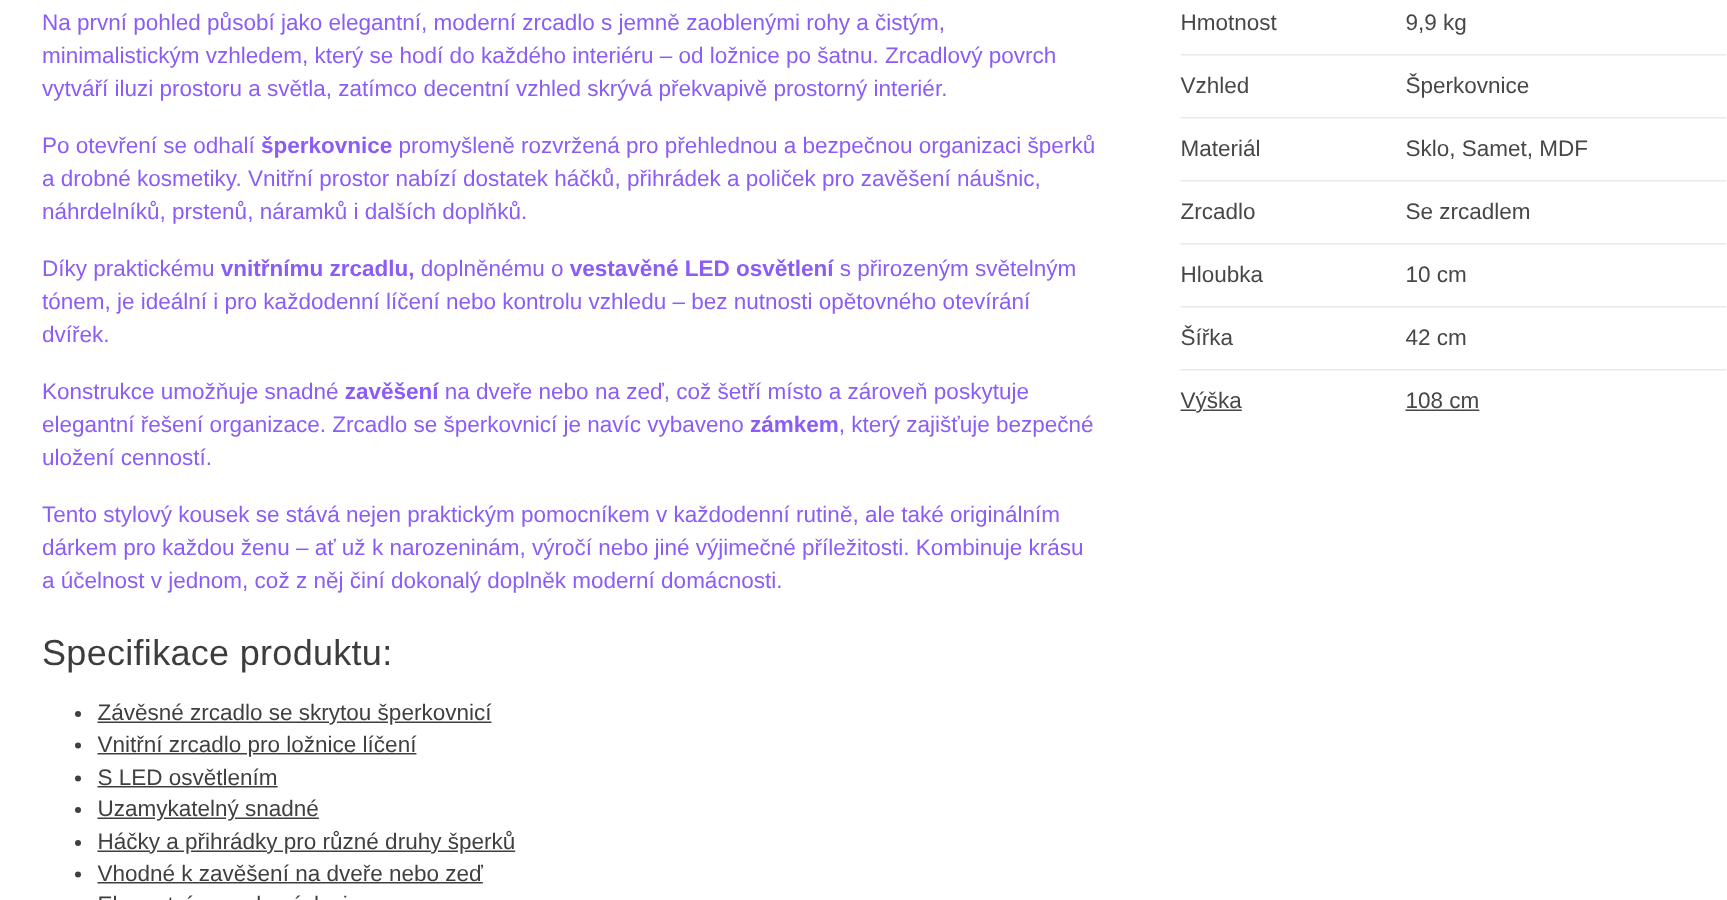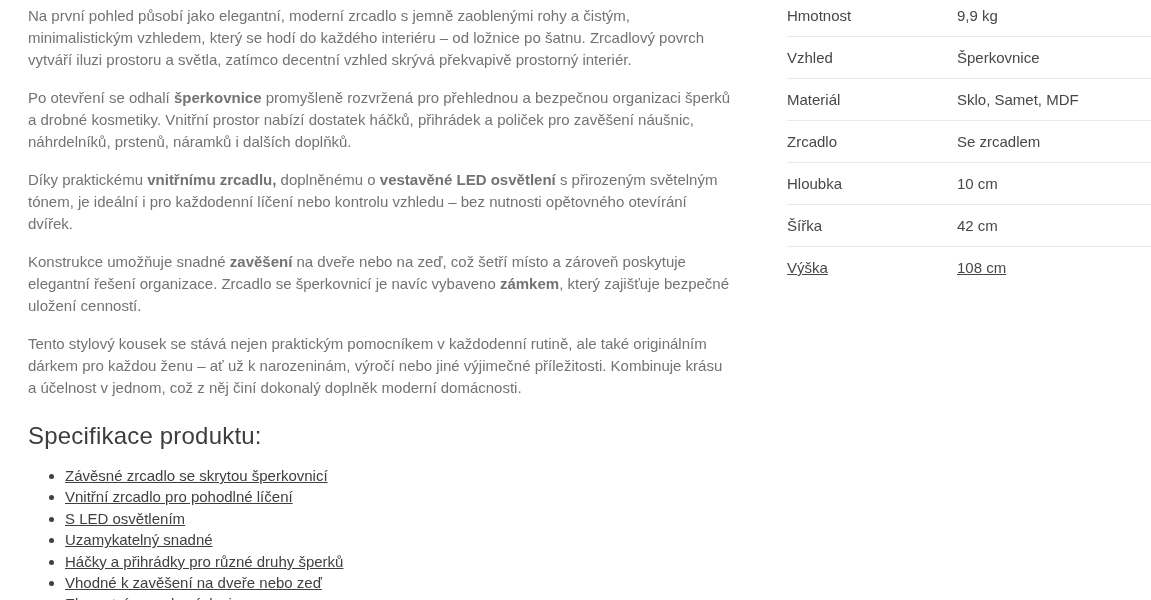--- a/index.html
+++ b/index.html
@@ -18,21 +18,21 @@
   .desc {
     position: absolute;
     left: 28px;
     top: 5px;
     width: 706px;
   }
   .desc p {
     margin: 0 0 16px 0;
     font-size: 15px;
     line-height: 22px;
-    color: #737373;
+    color: #8b5cf6;
   }
   .desc p b { font-weight: 700; }
 
   .desc h2 {
     margin: 22px 0 14px 0;
     font-size: 24px;
     line-height: 30px;
     font-weight: 400;
     color: #3d3d3d;
     letter-spacing: 0.2px;
@@ -65,37 +65,37 @@
     font-size: 15px;
     line-height: 17px;
     color: #474747;
   }
   .spec-row:first-child { padding-top: 7px; }
   .spec-row:last-child { border-bottom: none; text-decoration: underline; }
   .spec-label {
     flex: 0 0 150px;
     width: 150px;
   }
-  .spec-value { flex: 1; margin-left: 20px; }
+  .spec-value { flex: 1; }
 </style>
 </head>
 <body>
 
 <div class="desc">
   <p><span>Na první pohled působí jako elegantní, moderní zrcadlo s jemně zaoblenými rohy a čistým, minimalistickým vzhledem, který se hodí do každého interiéru – od ložnice po šatnu. Zrcadlový povrch vytváří iluzi prostoru a světla, zatímco decentní vzhled skrývá překvapivě prostorný interiér.</span></p>
   <p><span>Po otevření se odhalí </span><b>šperkovnice</b><span> promyšleně rozvržená pro přehlednou a bezpečnou organizaci šperků a drobné kosmetiky. Vnitřní prostor nabízí dostatek háčků, přihrádek a poliček pro zavěšení náušnic, náhrdelníků, prstenů, náramků i dalších doplňků.</span></p>
   <p><span>Díky praktickému </span><b>vnitřnímu zrcadlu,</b><span> doplněnému o </span><b>vestavěné LED osvětlení</b><span> s přirozeným světelným tónem, je ideální i pro každodenní líčení nebo kontrolu vzhledu – bez nutnosti opětovného otevírání dvířek.</span></p>
   <p><span>Konstrukce umožňuje snadné </span><b>zavěšení</b><span> na dveře nebo na zeď, což šetří místo a zároveň poskytuje elegantní řešení organizace. Zrcadlo se šperkovnicí je navíc vybaveno </span><b>zámkem</b><span>, který zajišťuje bezpečné uložení cenností.</span></p>
   <p><span>Tento stylový kousek se stává nejen praktickým pomocníkem v každodenní rutině, ale také originálním dárkem pro každou ženu – ať už k narozeninám, výročí nebo jiné výjimečné příležitosti. Kombinuje krásu a účelnost v jednom, což z něj činí dokonalý doplněk moderní domácnosti.</span></p>
 
   <h2>Specifikace produktu:</h2>
 
   <ul>
     <li>Závěsné zrcadlo se skrytou šperkovnicí</li>
-    <li>Vnitřní zrcadlo pro pohodlné líčení</li>
+    <li>Vnitřní zrcadlo pro ložnice líčení</li>
     <li>S LED osvětlením</li>
     <li>Uzamykatelný snadné</li>
     <li>Háčky a přihrádky pro různé druhy šperků</li>
     <li>Vhodné k zavěšení na dveře nebo zeď</li>
     <li>Elegantní a moderní design</li>
   </ul>
 </div>
 
 <div class="specs">
   <div class="spec-row">

